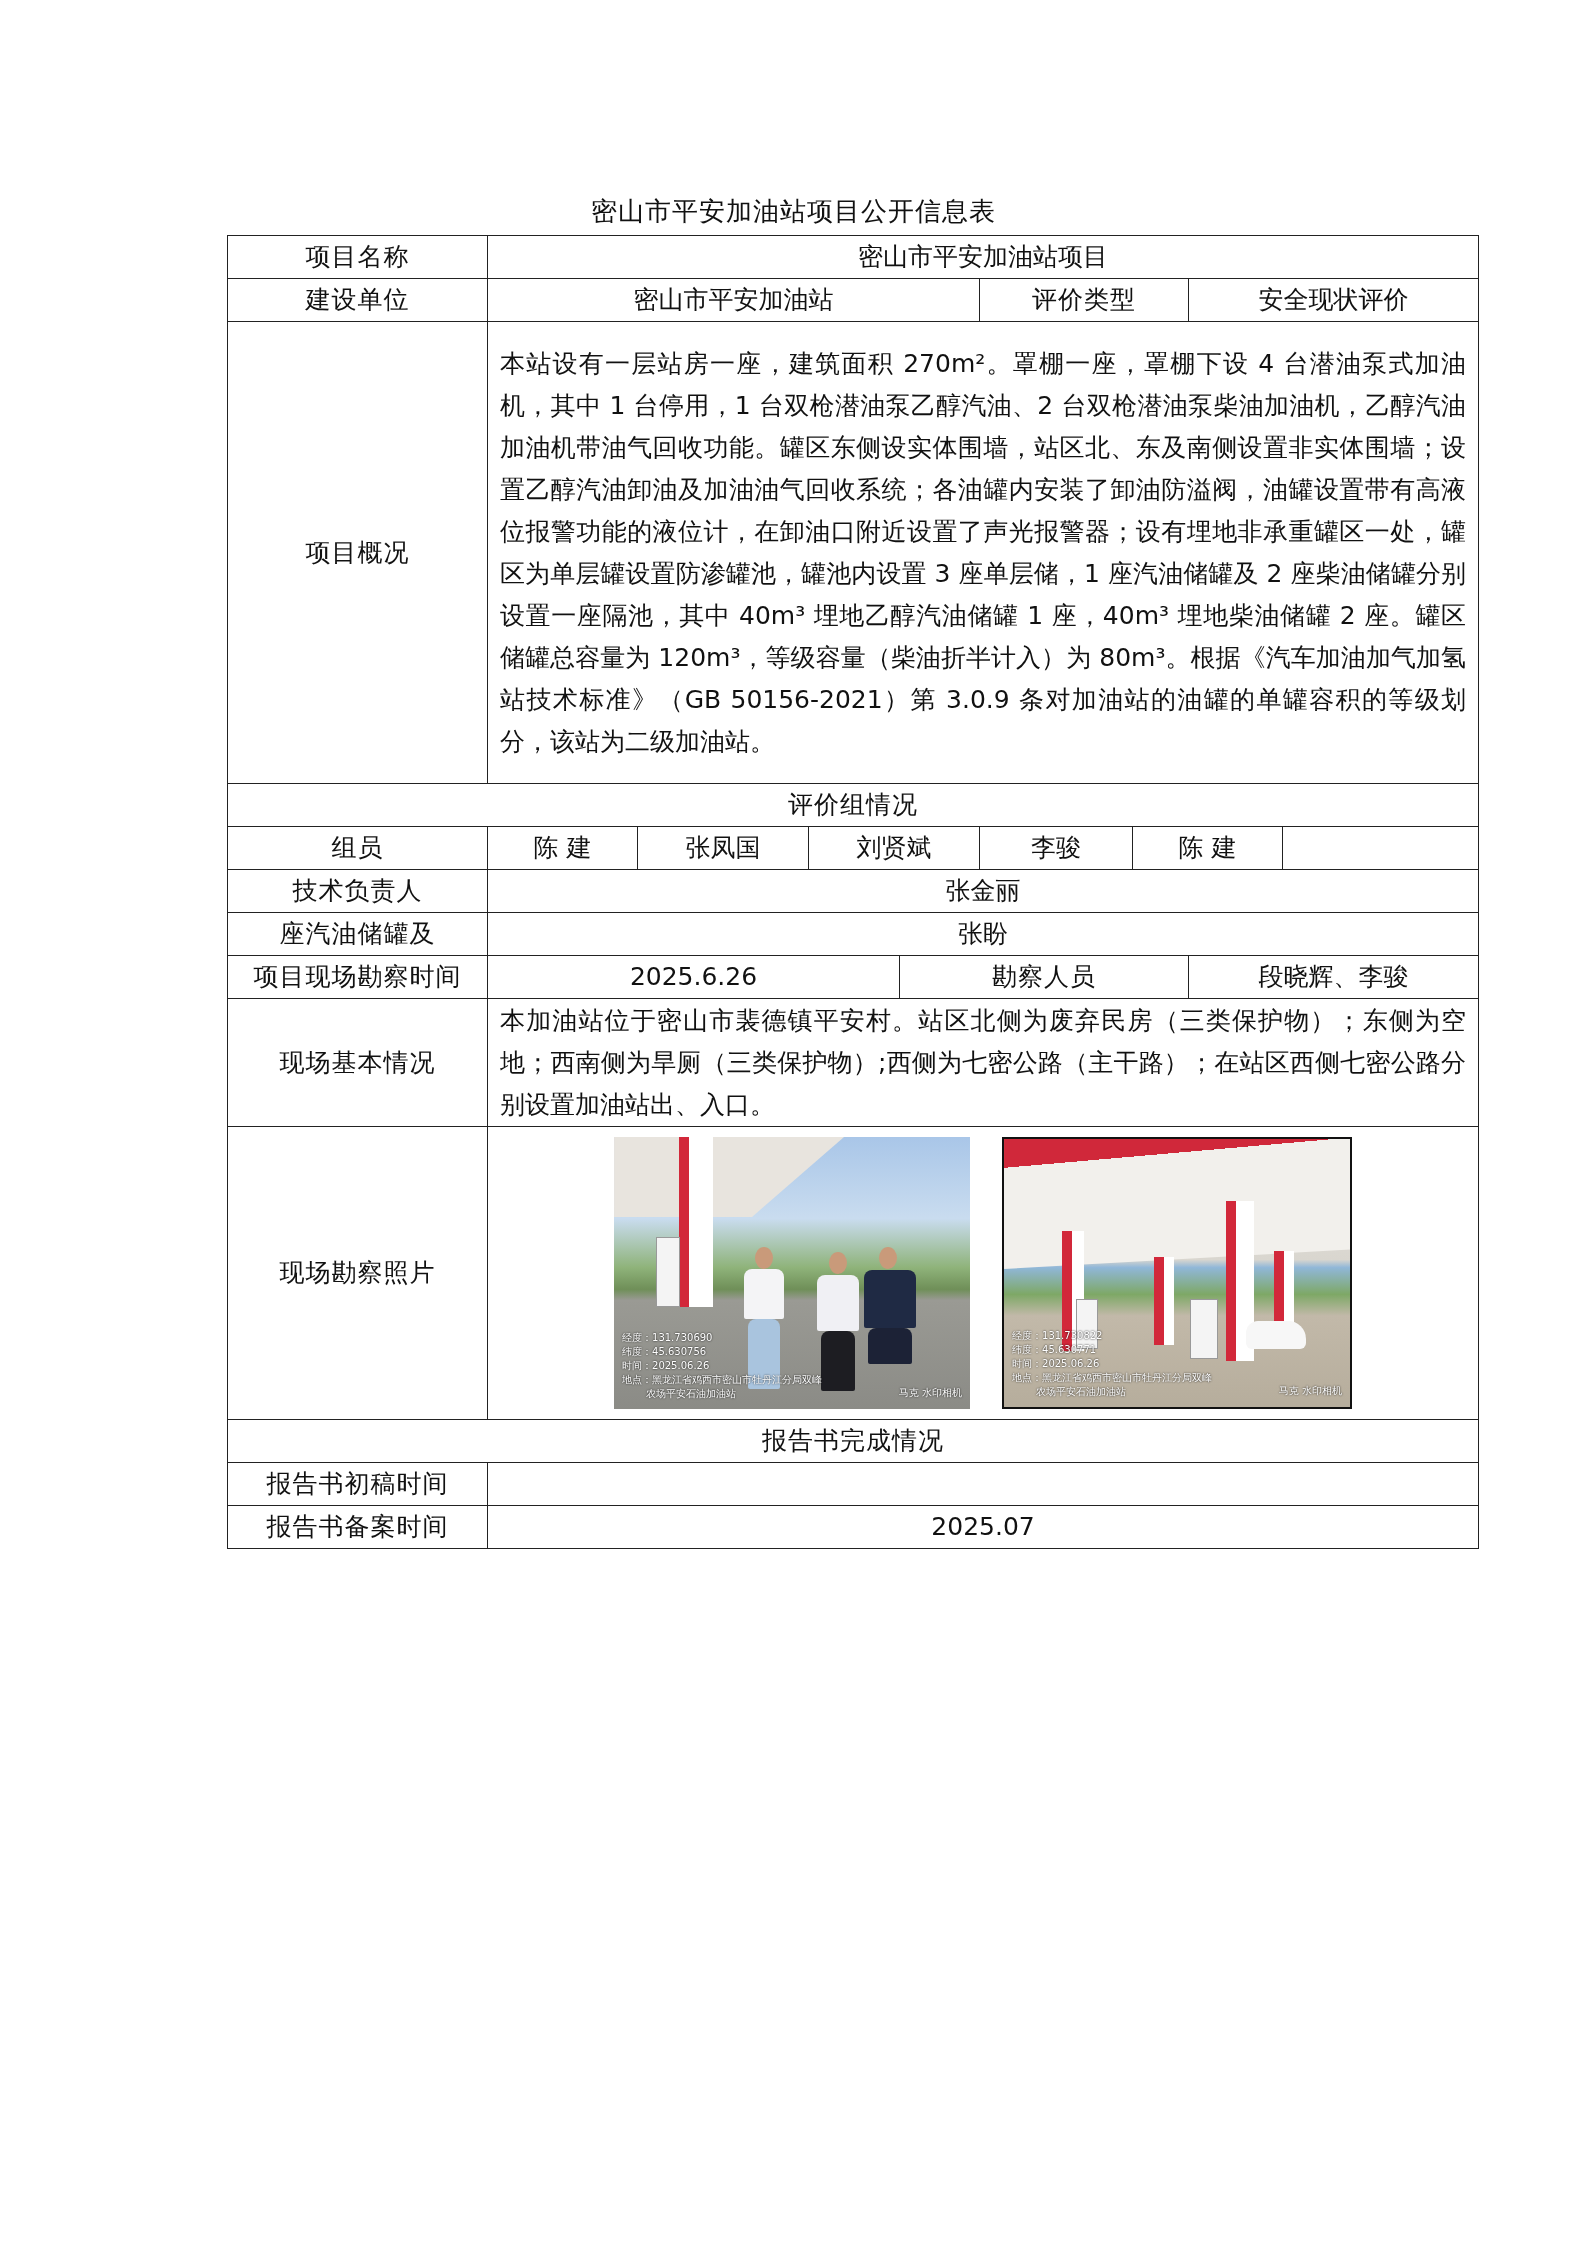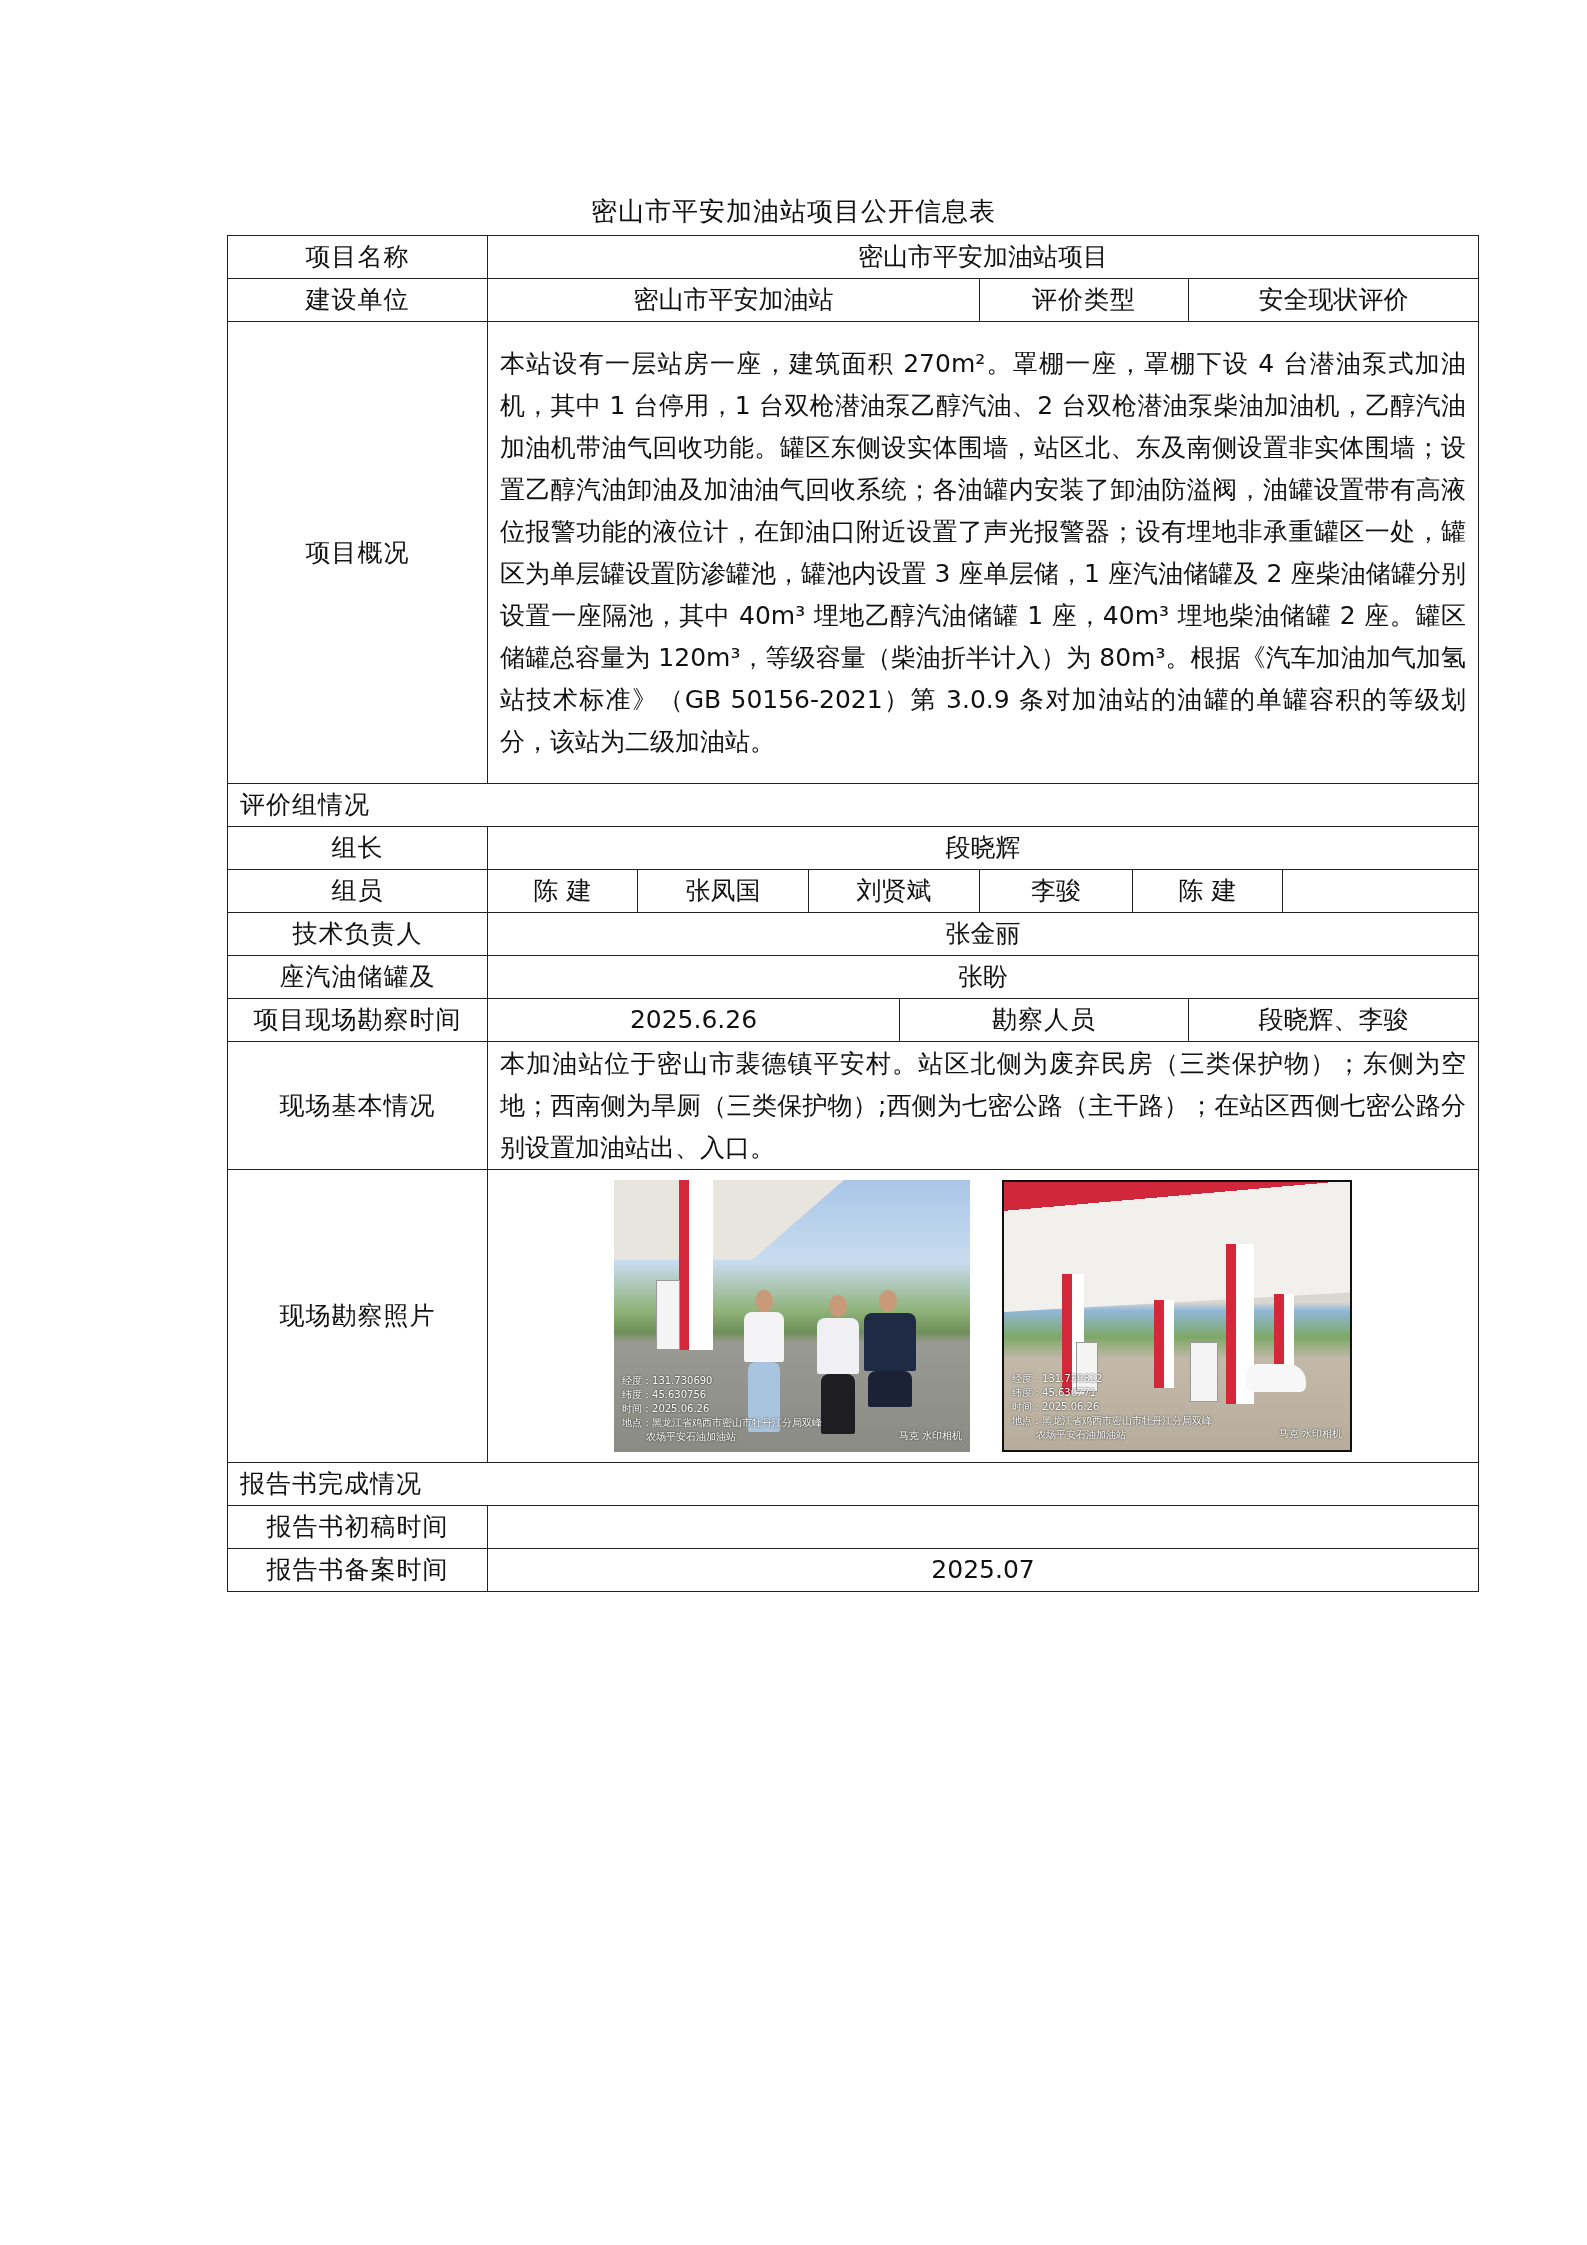--- a/index.html
+++ b/index.html
@@ -16,21 +16,21 @@
     position: absolute; left: 227px; top: 235px; width: 1251px;
     border-collapse: collapse; table-layout: fixed; font-size: 25px;
   }
   table.info td {
     border: 1.5px solid #222; padding: 0 12px; vertical-align: middle;
     line-height: 42px; height: 42px; box-sizing: border-box;
   }
   td.label { text-align: center; letter-spacing: 1px; }
   td.center { text-align: center; }
   td.left { text-align: center; }
-  td.section { letter-spacing: 1px; }
+  td.section { text-align: center; letter-spacing: 1px; }
   td.para { text-align: justify; line-height: 44px; padding: 2px 12px 2px 14px; }
   .nowrap { white-space: nowrap; }
   .photos { display: flex; justify-content: center; gap: 32px; padding: 10px 0; }
   .photo {
     position: relative; width: 356px; height: 272px; overflow: hidden;
     background: linear-gradient(180deg, #a9c6e8 0%, #c9dcef 30%, #8fb37a 48%, #6f8f58 56%, #9a9a94 60%, #8b8b86 100%);
   }
   .photo.p2 { width: 350px; border: 2px solid #111; box-sizing: border-box;
     background: linear-gradient(180deg, #e9e7e2 0%, #d9d6cf 45%, #90b7d8 48%, #7ea866 58%, #c2b9a9 66%, #b6ad9c 100%); }
   .canopy1 { position: absolute; left: 0; top: 0; width: 230px; height: 80px;
@@ -81,24 +81,20 @@
 
   <tr style="height:462px">
     <td class="label">项目概况</td>
     <td class="para" colspan="9">本站设有一层站房一座，建筑面积 270m²。罩棚一座，罩棚下设 4 台潜油泵式加油机，其中 1 台停用，1 台双枪潜油泵乙醇汽油、2 台双枪潜油泵柴油加油机，乙醇汽油加油机带油气回收功能。罐区东侧设实体围墙，站区北、东及南侧设置非实体围墙；设置乙醇汽油卸油及加油油气回收系统；各油罐内安装了卸油防溢阀，油罐设置带有高液位报警功能的液位计，在卸油口附近设置了声光报警器；设有埋地非承重罐区一处，罐区为单层罐设置防渗罐池，罐池内设置 3 座单层储，1 座汽油储罐及 2 座柴油储罐分别设置一座隔池，其中 40m³ 埋地乙醇汽油储罐 1 座，40m³ 埋地柴油储罐 2 座。罐区储罐总容量为 120m³，等级容量（柴油折半计入）为 80m³。根据《汽车加油加气加氢站技术标准》（GB 50156-2021）第 3.0.9 条对加油站的油罐的单罐容积的等级划分，该站为二级加油站。</td>
   </tr>
 
   <tr style="height:43px">
     <td class="section" colspan="10">评价组情况</td>
   </tr>
 
-  <tr style="height:43px">
-    <td class="label">组长</td>
-    <td class="center" colspan="9">段晓辉</td>
-  </tr>
 
   <tr style="height:43px">
     <td class="label">组员</td>
     <td class="center" style="width:150px">陈 建</td>
     <td class="center">张凤国</td>
     <td class="center" colspan="2">刘贤斌</td>
     <td class="center" colspan="2">李骏</td>
     <td class="center" colspan="2">陈 建</td>
     <td class="center"></td>
   </tr>

